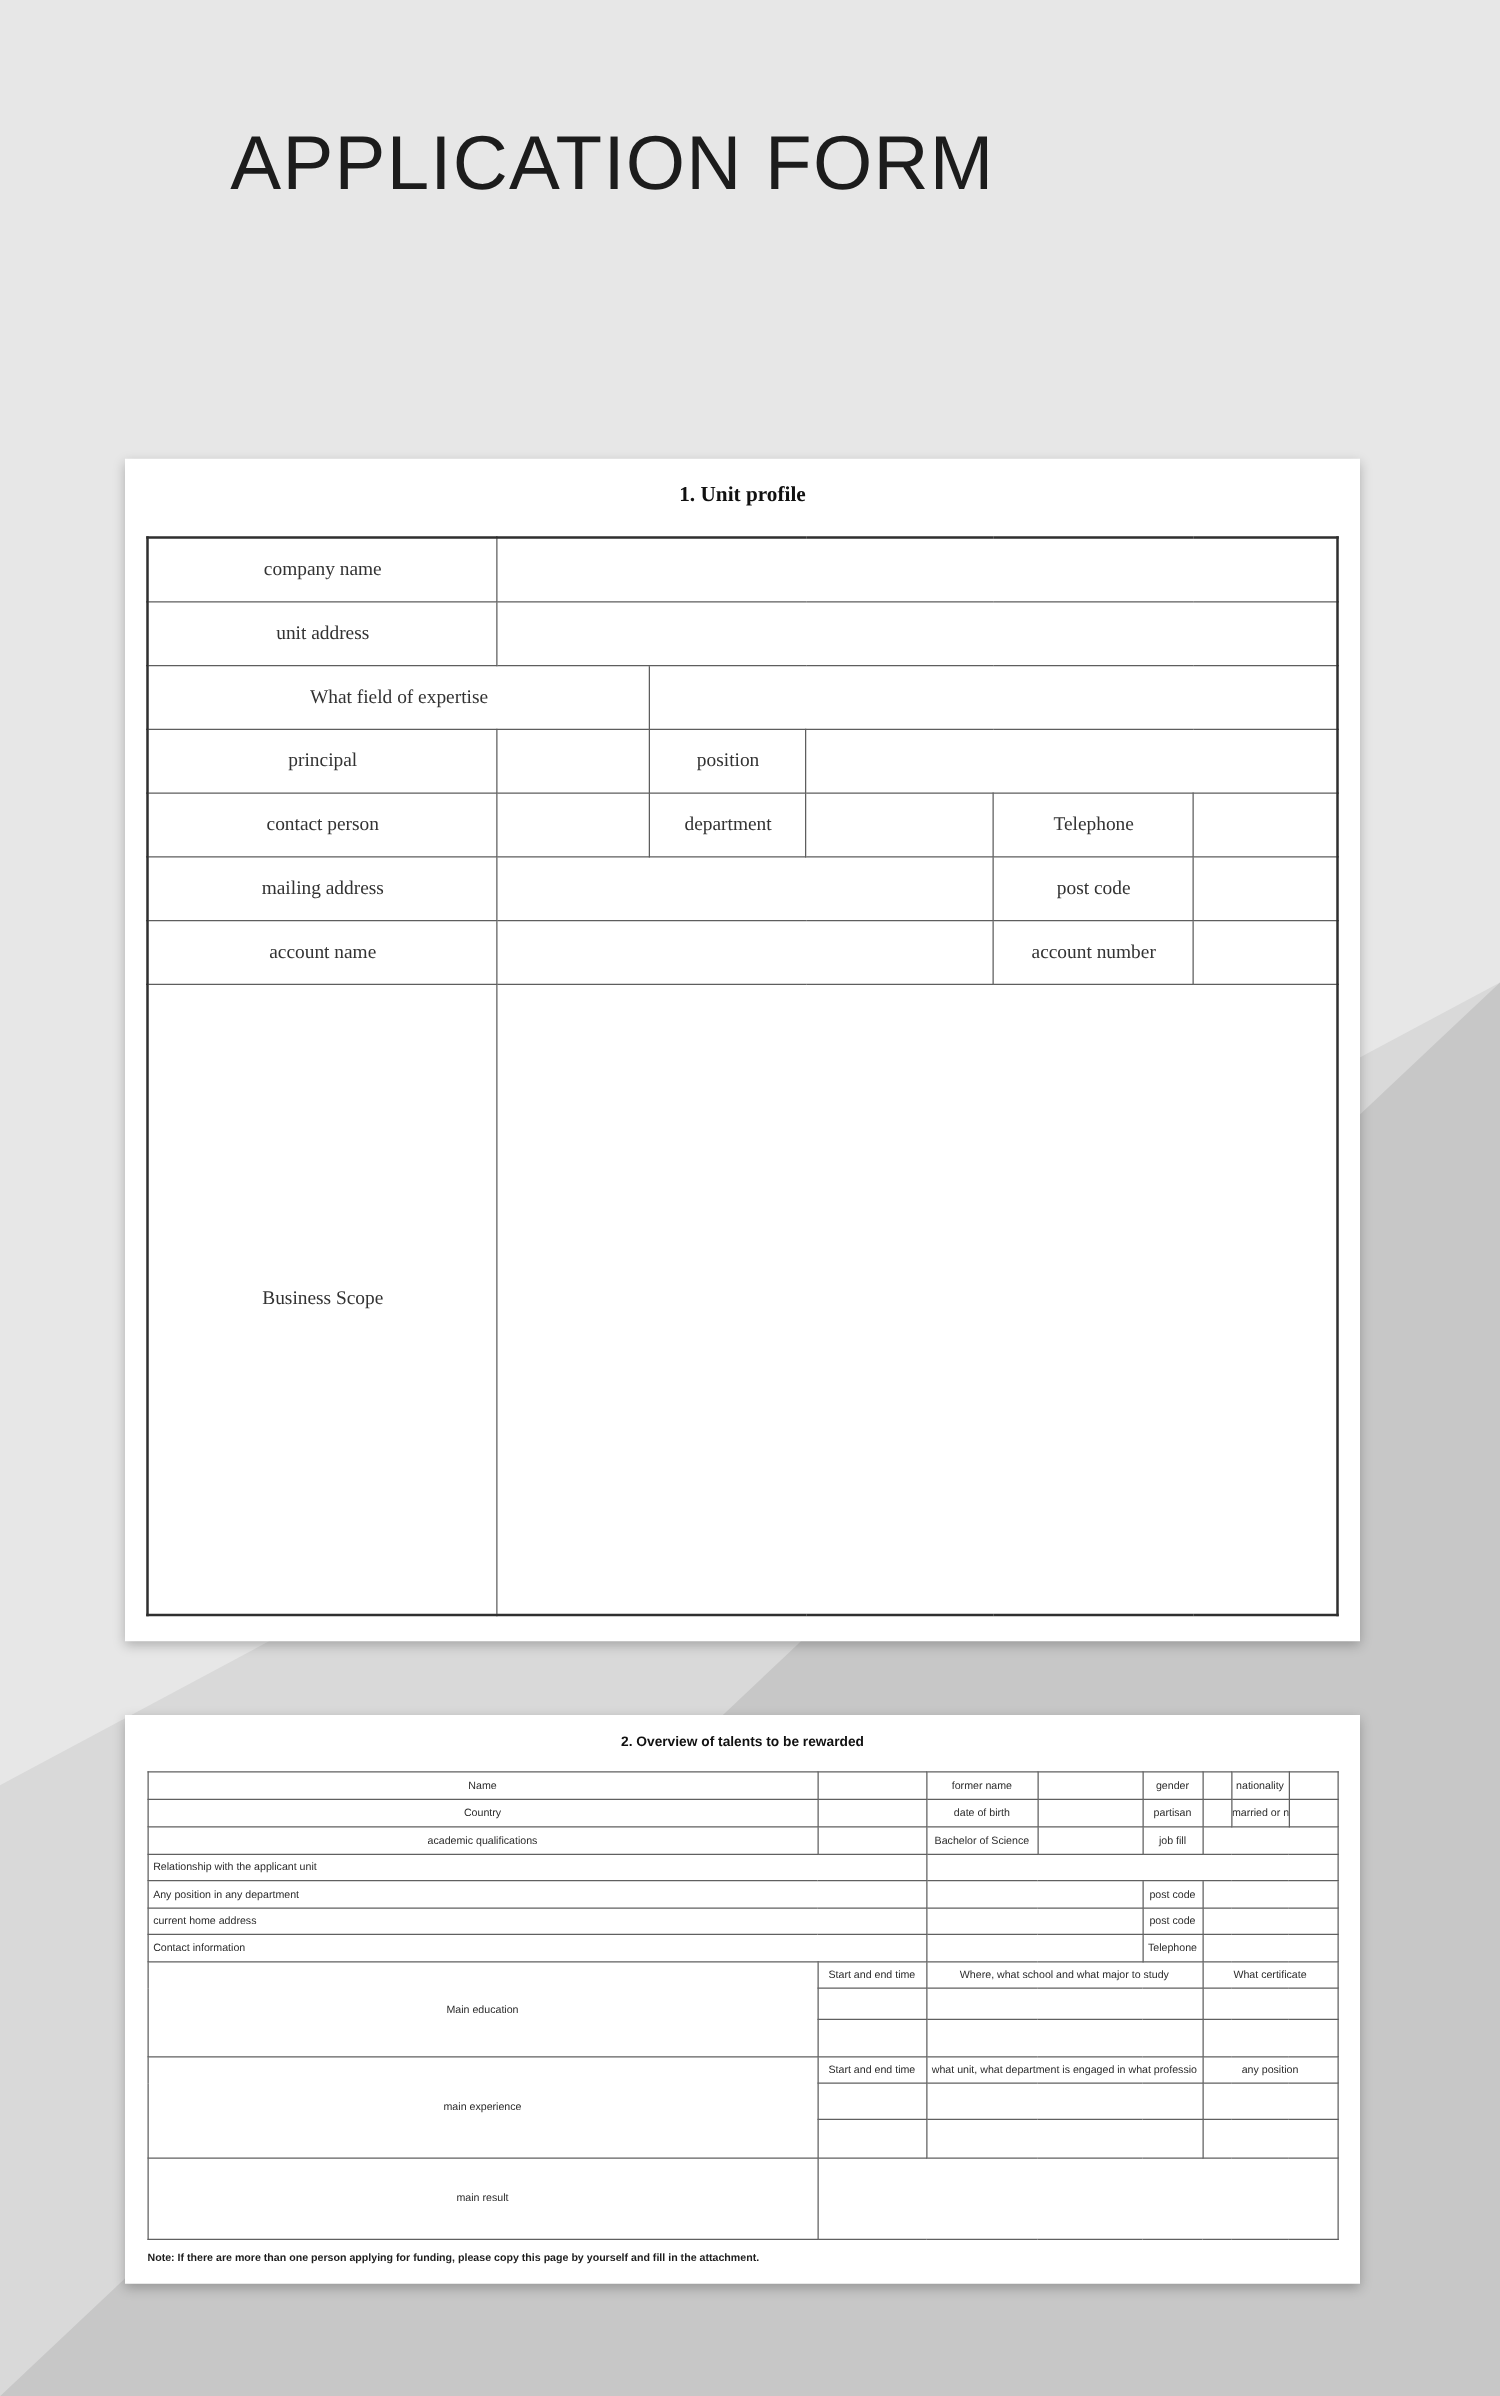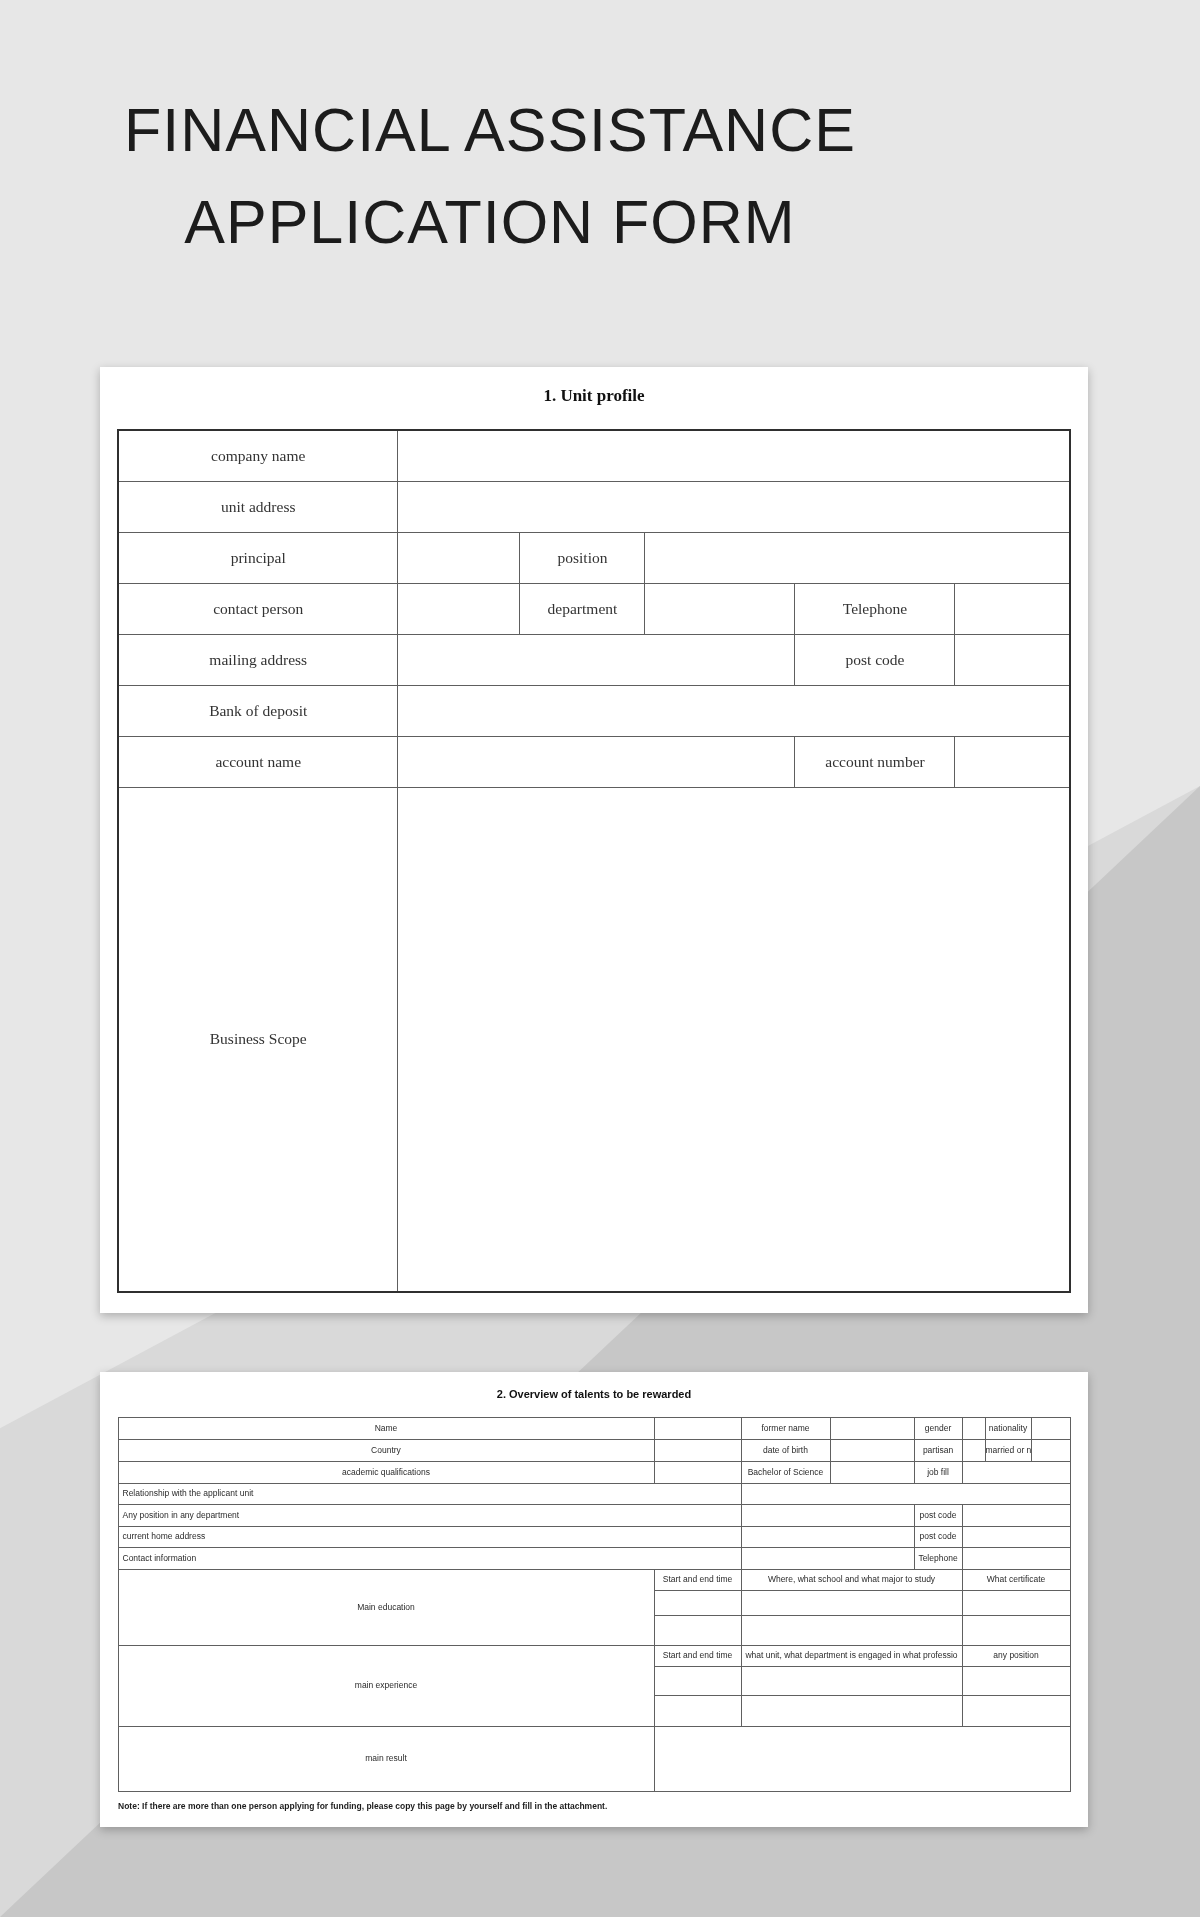--- a/index.html
+++ b/index.html
@@ -53,21 +53,20 @@
     margin:9px 0 0 18px;text-align:left;
   }
 </style>
 </head>
 <body>
 
 <div class="bg-mid"></div>
 <div class="bg-dark"></div>
 
 <div class="page-title">
-  <div>FINANCIAL ASSISTANCE</div>
   <div>APPLICATION FORM</div>
 </div>
 
 <div class="card card1">
   <div class="sec1-heading">1. Unit profile</div>
   <table class="t1">
     <colgroup>
       <col style="width:280px">
         <col style="width:122px">
         <col style="width:125px">
@@ -78,42 +77,42 @@
     <tbody>
         <tr>
       <td>company name</td>
       <td colspan="5"></td>
     </tr>
     <tr>
       <td>unit address</td>
       <td colspan="5"></td>
     </tr>
     <tr>
+      <td colspan="2">What field of expertise</td>
+      <td colspan="4"></td>
+    </tr>
+    <tr>
       <td>principal</td>
       <td></td>
       <td>position</td>
       <td colspan="3"></td>
     </tr>
     <tr>
       <td>contact person</td>
       <td></td>
       <td>department</td>
       <td></td>
       <td>Telephone</td>
       <td></td>
     </tr>
     <tr>
       <td>mailing address</td>
       <td colspan="3"></td>
       <td>post code</td>
       <td></td>
-    </tr>
-    <tr>
-      <td>Bank of deposit</td>
-      <td colspan="5"></td>
     </tr>
     <tr>
       <td>account name</td>
       <td colspan="3"></td>
       <td>account number</td>
       <td></td>
     </tr>
     <tr class="tall">
       <td>Business Scope</td>
       <td colspan="5"></td>

